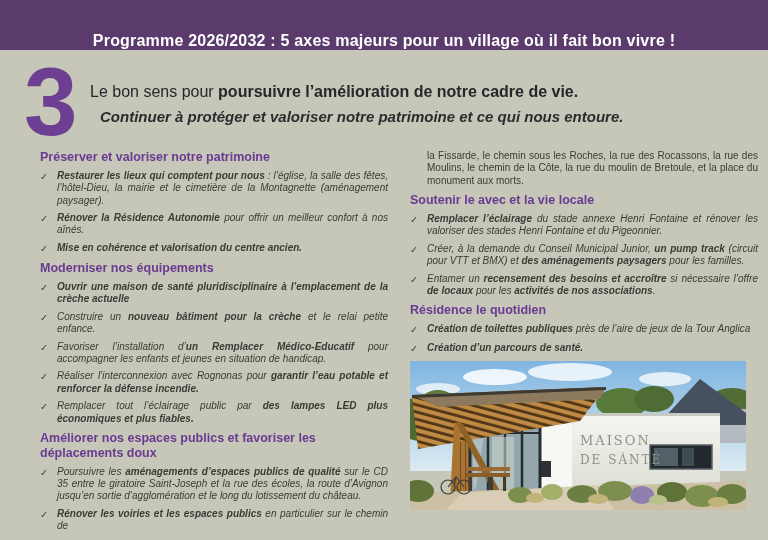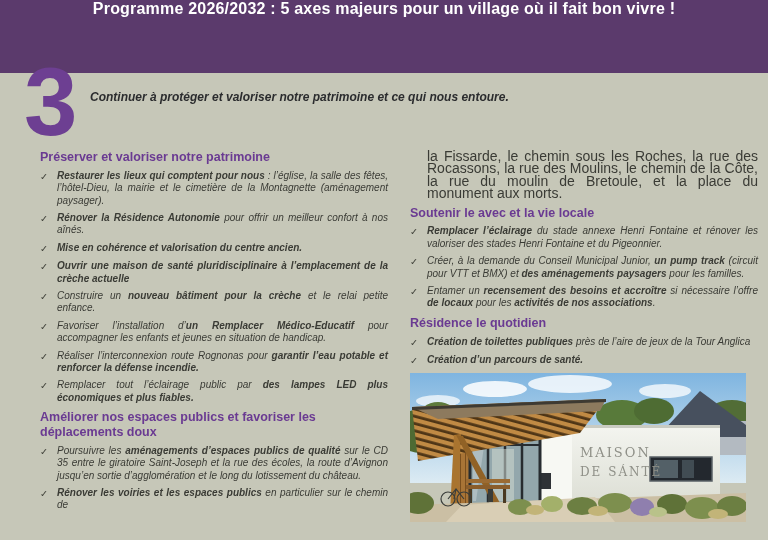--- a/index.html
+++ b/index.html
@@ -12,35 +12,35 @@
   }
   *{margin:0;padding:0;box-sizing:border-box;}
   html,body{background:#9a9a90;}
   .page{
     width:768px;height:540px;position:relative;overflow:hidden;
     background:var(--page-bg);
     font-family:"Liberation Sans",sans-serif;
     margin:0 auto;
   }
   .banner{
-    height:73px;background:var(--banner-purple);
-    display:flex;align-items:flex-start;justify-content:center;
+    height:50px;background:var(--banner-purple);
+    display:flex;align-items:flex-end;justify-content:center;
   }
   .banner-title{
     color:#ffffff;font-size:16px;font-weight:700;letter-spacing:.2px;
   }
   .big-number{
     position:absolute;left:24px;top:64px;
     font-size:96px;font-weight:700;color:var(--number-purple);line-height:.8;
   }
   .header-text{position:absolute;left:90px;top:83px;width:640px;}
   .doc-title{font-size:16px;color:var(--title-text);font-weight:400;}
   .doc-title .bold{font-weight:700;}
   .doc-subtitle{
-    margin-top:7px;font-size:12px;font-style:italic;font-weight:700;color:#2b2c2e;
+    margin-top:7px;font-size:15px;font-style:italic;font-weight:700;color:#2b2c2e;margin-left:10px;
   }
   .content{
     position:absolute;top:150px;left:40px;width:718px;
     display:flex;gap:22px;
   }
   .col{width:348px;}
   .sec-head{
     color:var(--heading-purple);font-size:12.5px;font-weight:700;
     line-height:1.18;margin:6px 0 5px 0;
   }
@@ -49,72 +49,74 @@
     display:flex;margin-bottom:5px;
     font-size:10px;line-height:12.4px;color:var(--body-text);
   }
   .check{
     width:17px;flex:none;font-size:9.5px;color:#45463e;padding-top:1px;
   }
   .btext{flex:1;text-align:justify;font-style:italic;}
   .btext .bold{font-weight:700;}
   .intro-para{
     margin:0 0 6px 17px;text-align:justify;
-    font-size:14px;line-height:12.4px;color:var(--body-text);
+    font-size:10px;line-height:12.4px;color:var(--body-text);
   }
   .photo{
     margin-top:6px;width:336px;height:149px;display:block;
   }
 </style>
 </head>
 <body>
 
 <div class="page">
 
   <div class="banner">
     <div class="banner-title">Programme 2026/2032 : 5 axes majeurs pour un village où il fait bon vivre !</div>
   </div>
 
   <div class="big-number">3</div>
 
   <div class="header-text">
+    <div class="doc-title"><span>Le bon sens pour </span><span class="bold">poursuivre l’amélioration de notre cadre de vie.</span></div>
     <div class="doc-subtitle">Continuer à protéger et valoriser notre patrimoine et ce qui nous entoure.</div>
   </div>
 
   <div class="content">
     <div class="col">
       <div class="sec-wrap" id="left-sections">
           <div class="sec-head">Préserver et valoriser notre patrimoine</div>
           <div class="bullet">
             <span class="check">✓</span>
             <div class="btext"><span class="bold">Restaurer les lieux qui comptent pour nous</span><span> : l’église, la salle des fêtes, l’hôtel-Dieu, la mairie et le cimetière de la Montagnette (aménagement paysager).</span></div>
           </div>
           <div class="bullet">
             <span class="check">✓</span>
             <div class="btext"><span class="bold">Rénover la Résidence Autonomie</span><span> pour offrir un meilleur confort à nos aînés.</span></div>
           </div>
           <div class="bullet">
             <span class="check">✓</span>
             <div class="btext"><span class="bold">Mise en cohérence et valorisation du centre ancien.</span></div>
           </div>
+          <div class="sec-head">Moderniser nos équipements</div>
           <div class="bullet">
             <span class="check">✓</span>
             <div class="btext"><span class="bold">Ouvrir une maison de santé pluridisciplinaire à l’emplacement de la crèche actuelle</span></div>
           </div>
           <div class="bullet">
             <span class="check">✓</span>
             <div class="btext"><span>Construire un </span><span class="bold">nouveau bâtiment pour la crèche</span><span> et le relai petite enfance.</span></div>
           </div>
           <div class="bullet">
             <span class="check">✓</span>
             <div class="btext"><span>Favoriser l’installation d’</span><span class="bold">un Remplacer Médico-Educatif</span><span> pour accompagner les enfants et jeunes en situation de handicap.</span></div>
           </div>
           <div class="bullet">
             <span class="check">✓</span>
-            <div class="btext"><span>Réaliser l’interconnexion route Rognonas pour </span><span class="bold">garantir l’eau potable et renforcer la défense incendie.</span></div>
+            <div class="btext"><span>Réaliser l’interconnexion avec Rognonas pour </span><span class="bold">garantir l’eau potable et renforcer la défense incendie.</span></div>
           </div>
           <div class="bullet">
             <span class="check">✓</span>
             <div class="btext"><span>Remplacer tout l’éclairage public par </span><span class="bold">des lampes LED plus économiques et plus fiables.</span></div>
           </div>
           <div class="sec-head">Améliorer nos espaces publics et favoriser les déplacements doux</div>
           <div class="bullet">
             <span class="check">✓</span>
             <div class="btext"><span>Poursuivre les </span><span class="bold">aménagements d’espaces publics de qualité</span><span> sur le CD 35 entre le giratoire Saint-Joseph et la rue des écoles, la route d’Avignon jusqu’en sortie d’agglomération et le long du lotissement du château.</span></div>
           </div>

